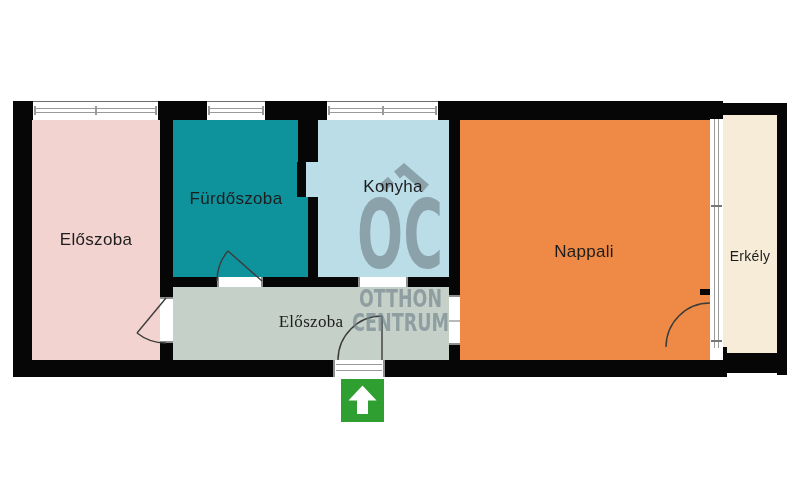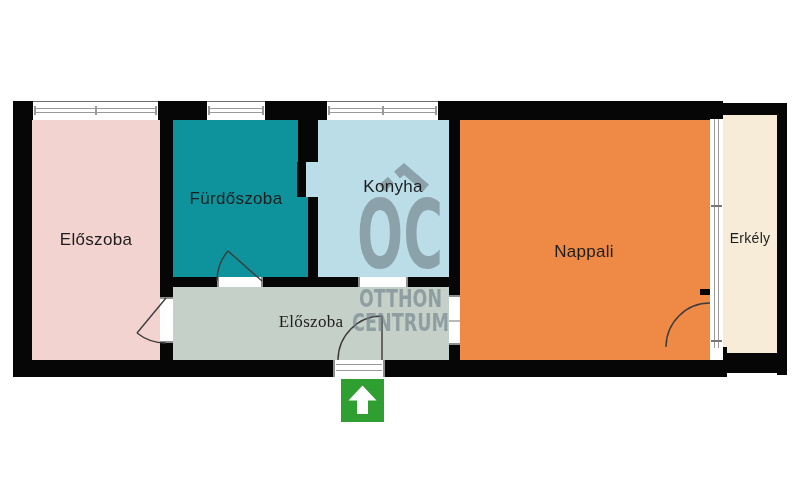--- a/index.html
+++ b/index.html
@@ -17,21 +17,21 @@
   .opening-h{position:absolute;background:#fff;box-sizing:border-box;
              border-left:2px solid #8f8f8f;border-right:2px solid #8f8f8f;}
   .mid-tick{position:absolute;left:0;right:0;top:50%;height:2px;background:#b9b9b9;}
   .thr{position:absolute;left:1px;right:1px;height:1px;background:#9a9a9a;}
   .glass{position:absolute;background:#fff;}
   .glass .rail{position:absolute;top:0;bottom:12px;left:4px;width:5px;box-sizing:border-box;
                border-left:1px solid var(--frame);border-right:1px solid var(--frame);}
   .glass .gtick{position:absolute;left:1px;width:11px;height:2px;background:#777;}
   .room-label{position:absolute;transform:translate(-50%,-50%);font-size:17px;color:#1d1d1d;
               white-space:nowrap;letter-spacing:.3px;}
-  .room-label.sm{font-size:14px;}
+  .room-label.sm{font-size:14px;margin-top:18px;}
   svg.overlay{position:absolute;left:0;top:0;pointer-events:none;}
   .swing{fill:none;stroke:var(--swing);stroke-width:1.4;}
   g.wm{opacity:.66;}
   .wm-stroke{fill:none;stroke:var(--wm);stroke-width:9;}
   .wm-logo{fill:var(--wm);font-family:"DejaVu Sans",sans-serif;font-weight:bold;font-size:95px;}
   .wm-line{fill:var(--wm);font-family:"DejaVu Sans",sans-serif;font-weight:bold;font-size:25px;}
   .arrow-box{fill:var(--arrow);}
   .arrow-glyph{fill:#fff;}
 </style>
 </head>

